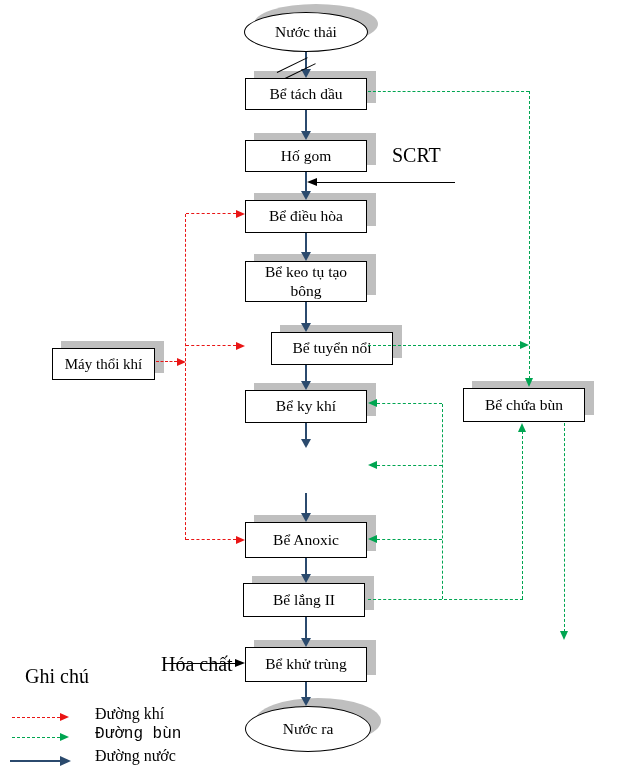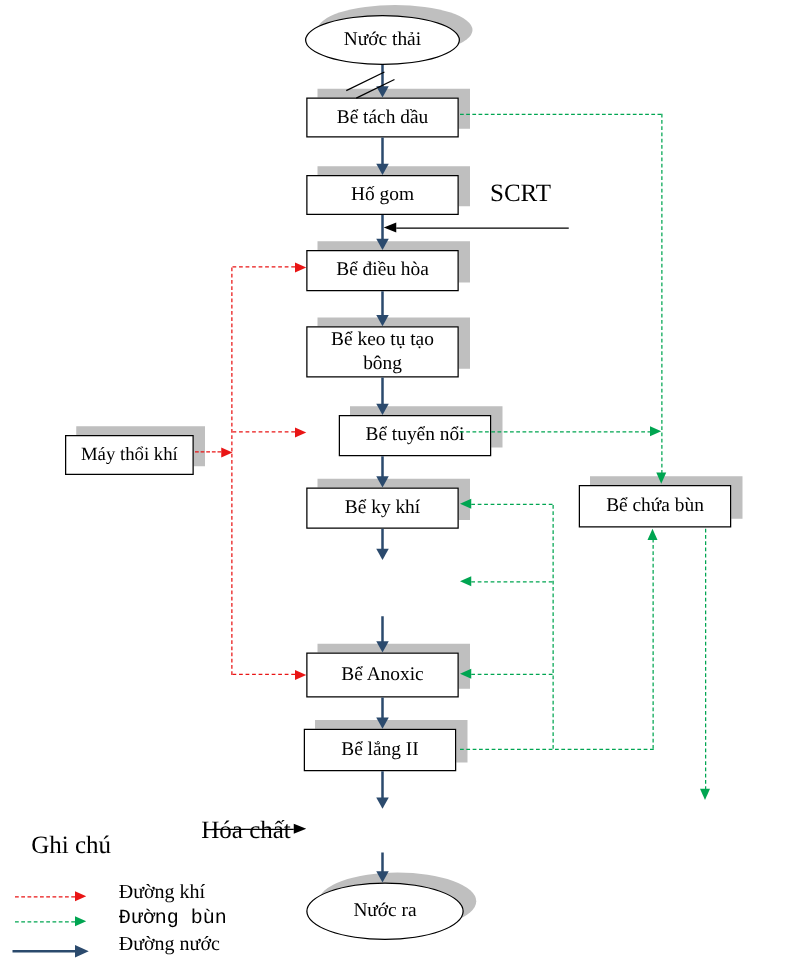--- a/index.html
+++ b/index.html
@@ -69,20 +69,23 @@
     <span>Bể tuyển nổi</span>
   </div>
   <div class="box" style="left:245px;top:390px;width:122px;height:33px;">
     <span>Bể ky khí</span>
   </div>
   <div class="box" style="left:245px;top:522px;width:122px;height:36px;">
     <span>Bể Anoxic</span>
   </div>
   <div class="box" style="left:243px;top:583px;width:122px;height:34px;align-items:center;">
     <span>Bể lắng II</span>
+  </div>
+  <div class="box" style="left:245px;top:647px;width:122px;height:35px;">
+    <span>Bể khử trùng</span>
   </div>
 
   <div class="box" style="left:52px;top:348px;width:103px;height:32px;font-size:15px;">
     <span>Máy thổi khí</span>
   </div>
   <div class="box" style="left:463px;top:388px;width:122px;height:34px;">
     <span>Bể chứa bùn</span>
   </div>
 
   <div class="vline water" style="left:305px;top:52px;height:18px;"></div>

